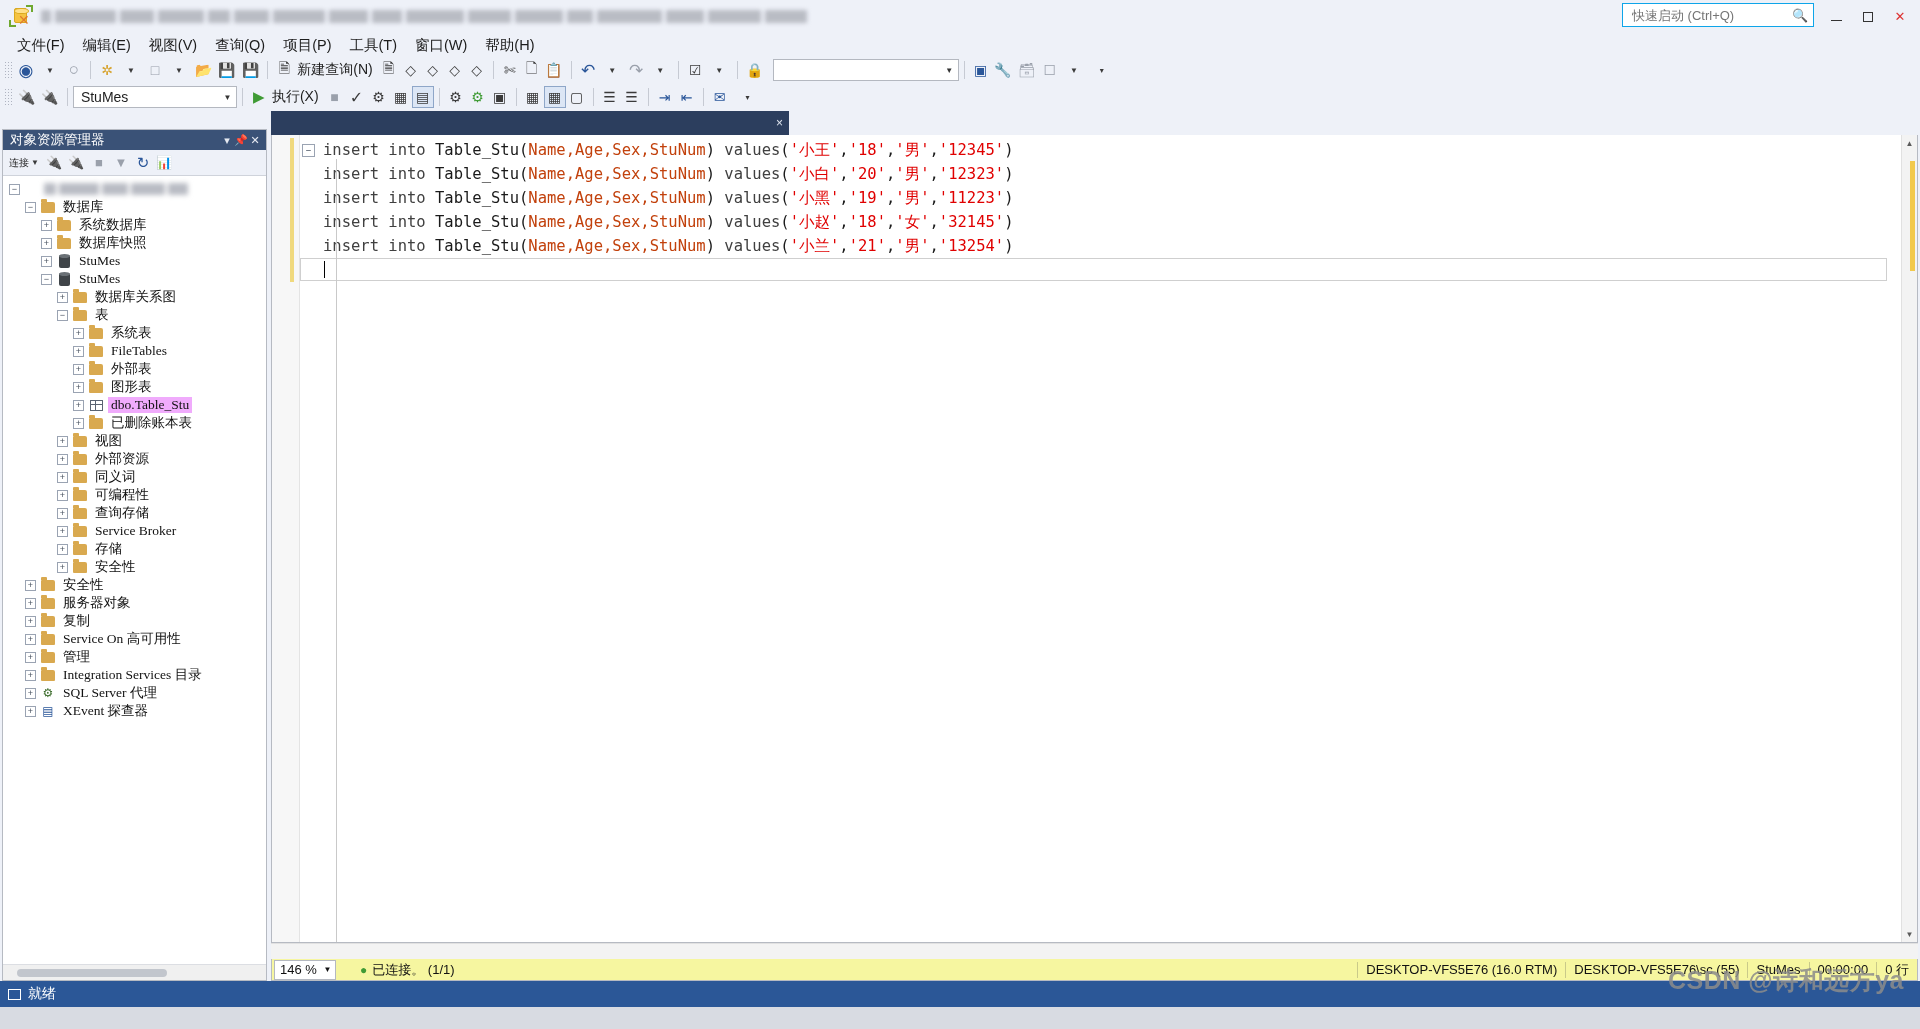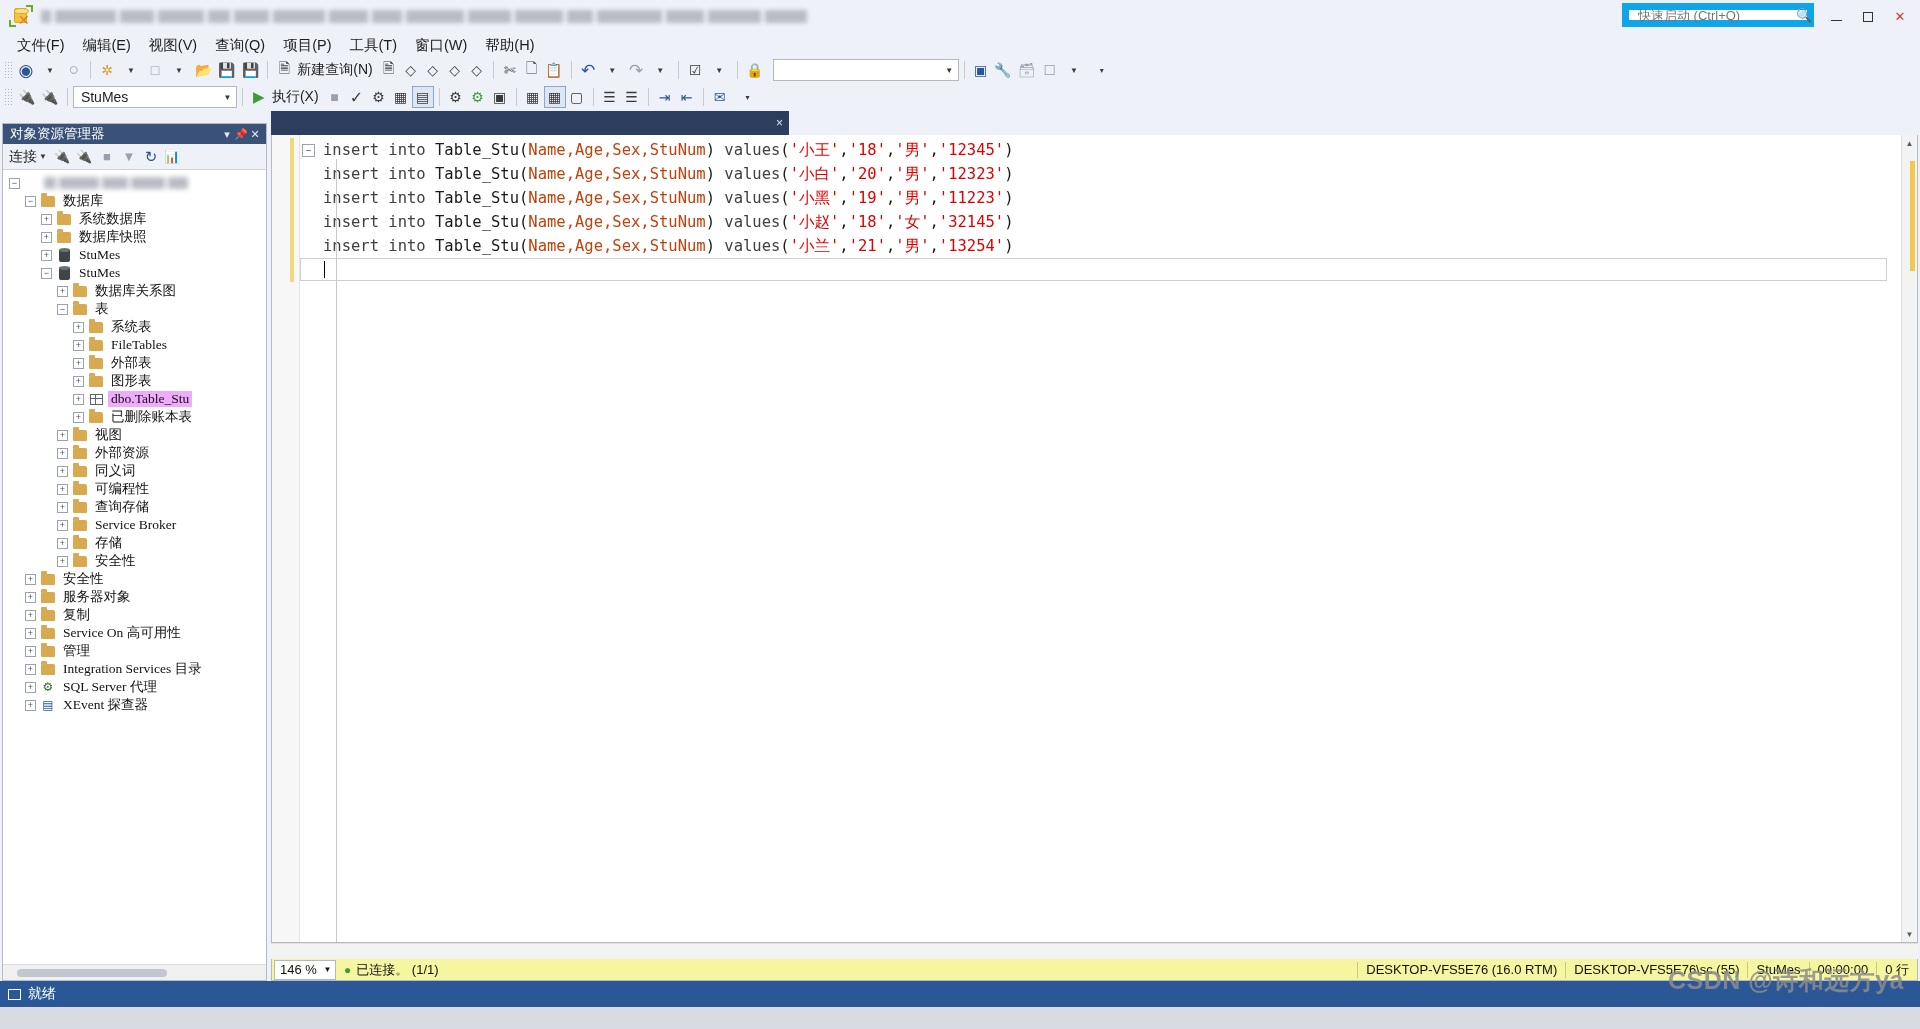--- a/index.html
+++ b/index.html
@@ -21,21 +21,21 @@
   .logo .cyl:before{ content:""; position:absolute; left:-1px; top:-1px; width:13px; height:4px; background:#ffe089; border:1px solid #d9a81f; border-radius:50%/60%; }
   .logo .x{ position:absolute; left:9px; top:8px; color:#e07a2b; font-size:14px; font-weight:bold; line-height:1; }
   .logo .c1,.logo .c2,.logo .c3{ position:absolute; width:7px; height:7px; border:2px solid #6fa82f; }
   .logo .c1{ left:0; top:15px; border-right:none; border-top:none; }
   .logo .c2{ left:17px; top:0; border-left:none; border-bottom:none; }
   .redact{ background:#b9bcc4; display:inline-block; border-radius:1px; }
   .title-blur{ height:14px; margin-left:6px; width:766px; position:relative; filter:blur(2.2px); overflow:hidden; display:flex; align-items:center; gap:4px;}
   .title-blur span{ display:block; height:13px; }
   .quick-launch{
     position:absolute; right:106px; top:3px; width:192px; height:24px;
-    background:#ffffff; border:7px solid #0ea5e9; display:flex; align-items:center;
+    background:#ffffff; border:1px solid #0ea5e9; display:flex; align-items:center;
     padding:0 4px 0 7px; font-size:13px; color:#6d6d6d;
   }
   .quick-launch input{ border:0; outline:0; font-size:13px; color:#555; width:160px; font-family:inherit; background:transparent;}
   .ql-icon{ margin-left:auto; color:#2a5699; font-size:13px; }
   .wbtns{ position:absolute; right:4px; top:0; height:33px; display:flex; align-items:center; }
   .wbtn{ width:32px; height:26px; display:flex; align-items:center; justify-content:center; color:#333; font-size:13px; }
   .wbtn.close{ color:#d33; }
   .wbtn .min{ display:block; width:11px; height:1px; background:#333; margin-top:7px;}
   .wbtn .max{ display:block; width:10px; height:10px; border:1px solid #333;}
 
@@ -63,26 +63,26 @@
   .combo{ width:164px; height:22px; background:#fff; border:1px solid #b4b8c0; display:flex; align-items:center;
     padding-left:7px; font-size:14px; color:#1d1d1d; position:relative; }
   .combo .cv{ flex:1; }
   .combo .cd{ width:17px; text-align:center; font-size:8px; color:#333; }
   .combo2{ width:186px; }
 
   
   .main{ flex:1; display:flex; min-height:0; background:#eef1f8; padding:0 0 0 0; }
 
   
-  .oe{ width:265px; margin:12px 0 0 2px; display:flex; flex-direction:column; background:#fdfdfd; border:1px solid #b6bac2; }
+  .oe{ width:265px; margin:18px 0 0 2px; display:flex; flex-direction:column; background:#fdfdfd; border:1px solid #b6bac2; }
   .oe-title{ height:20px; background:#3a5277; color:#fff; display:flex; align-items:center; padding:0 4px 0 7px; font-size:13.5px; }
   .oe-title .t{ flex:1; }
   .oe-title .tb{ width:14px; text-align:center; font-size:11px; color:#e6eaf2; }
   .oe-toolbar{ height:26px; background:#eef1f8; display:flex; align-items:center; padding-left:6px; border-bottom:1px solid #cfd3db; }
-  .oe-toolbar .lbl{ font-size:14px; color:#1d1d1d; }
+  .oe-toolbar .lbl{ font-size:10px; color:#1d1d1d; }
   .oe-tool{ width:22px; height:20px; display:flex; align-items:center; justify-content:center; font-size:13px; }
   .oe-tree{ flex:1; overflow:hidden; position:relative; background:#fff; padding-top:4px; font-size:13.5px; color:#111; }
   .node{ height:18px; display:flex; align-items:center; white-space:nowrap; }
   .node .exp{ width:11px; height:11px; border:1px solid #9aa3b2; color:#4a5462; font-size:9px; line-height:9px;
     display:inline-flex; align-items:center; justify-content:center; background:#fff; margin-right:4px; flex:0 0 11px; }
   .node .ico{ width:16px; margin-right:4px; flex:0 0 16px; display:flex; align-items:center; justify-content:center; font-size:12px; }
   .node .lb{ padding:0 3px; line-height:16px;font-family:Liberation Serif, serif;}
   .node.sel .lb{ background:#f0abfc; }
   .folder{ width:14px; height:11px; background:#d9a94f; border-radius:1px 2px 1px 1px; position:relative; display:inline-block;}
   .folder:before{ content:""; position:absolute; left:0; top:-3px; width:6px; height:3px; background:#d9a94f; border-radius:1px 1px 0 0;}
@@ -117,21 +117,21 @@
   .punc{ color:#1a1a1a; }
   .vline{ position:absolute; left:36px; top:24px; bottom:0; width:1px; background:#c9c9c9; }
   .caret-line{ display:inline-block; width:1px; height:17px; background:#000; }
   .cur-line-box{ border:1px solid #cfcfcf; }
   .ed-scroll-r{ position:absolute; right:0; top:0; bottom:0; width:16px; background:#f3f3f3; border-left:1px solid #e1e1e1;}
   .ed-scroll-r .up,.ed-scroll-r .dn{ height:16px; display:flex; align-items:center; justify-content:center; font-size:8px; color:#5a5a5a;}
   .ed-scroll-r .mark{ position:absolute; right:2px; top:26px; width:5px; height:110px; background:#f2c94c; }
   .ed-scroll-b{ height:16px; background:#f3f3f3; border-top:1px solid #e1e1e1; }
 
   .edit-status{ height:22px; display:flex; align-items:center; background:#f6f6a0; border:1px solid #b6bac2; border-top:none; font-size:13px; color:#111; }
-  .zoombox{ width:62px; height:20px; background:#fff; border:1px solid #b4b8c0; display:flex; align-items:center; padding-left:5px; font-size:13px; margin:0 0 0 2px;}
+  .zoombox{ width:62px; height:20px; background:#fff; border:1px solid #b4b8c0; display:flex; align-items:center; padding-left:5px; font-size:13px; margin:0 16px 0 2px;}
   .zoombox .cd{ margin-left:auto; width:15px; text-align:center; font-size:8px; }
   .es-seg{ padding:0 8px; white-space:nowrap; display:flex; align-items:center; height:22px; }
   .es-sep{ width:1px; height:16px; background:#c9c98a; }
   .conn-ico{ color:#3f9b35; margin-right:5px; font-size:12px; }
 
   
   .statusbar{ height:26px; background:#2b5797; color:#fff; display:flex; align-items:center; font-size:14px; flex:0 0 26px; }
   .sb-left{ display:flex; align-items:center; padding-left:8px; gap:7px; }
   .sb-box{ width:13px; height:11px; border:1.5px solid #fff; display:inline-block; }
   .sb-right{ margin-left:auto; display:flex; align-items:center; }

